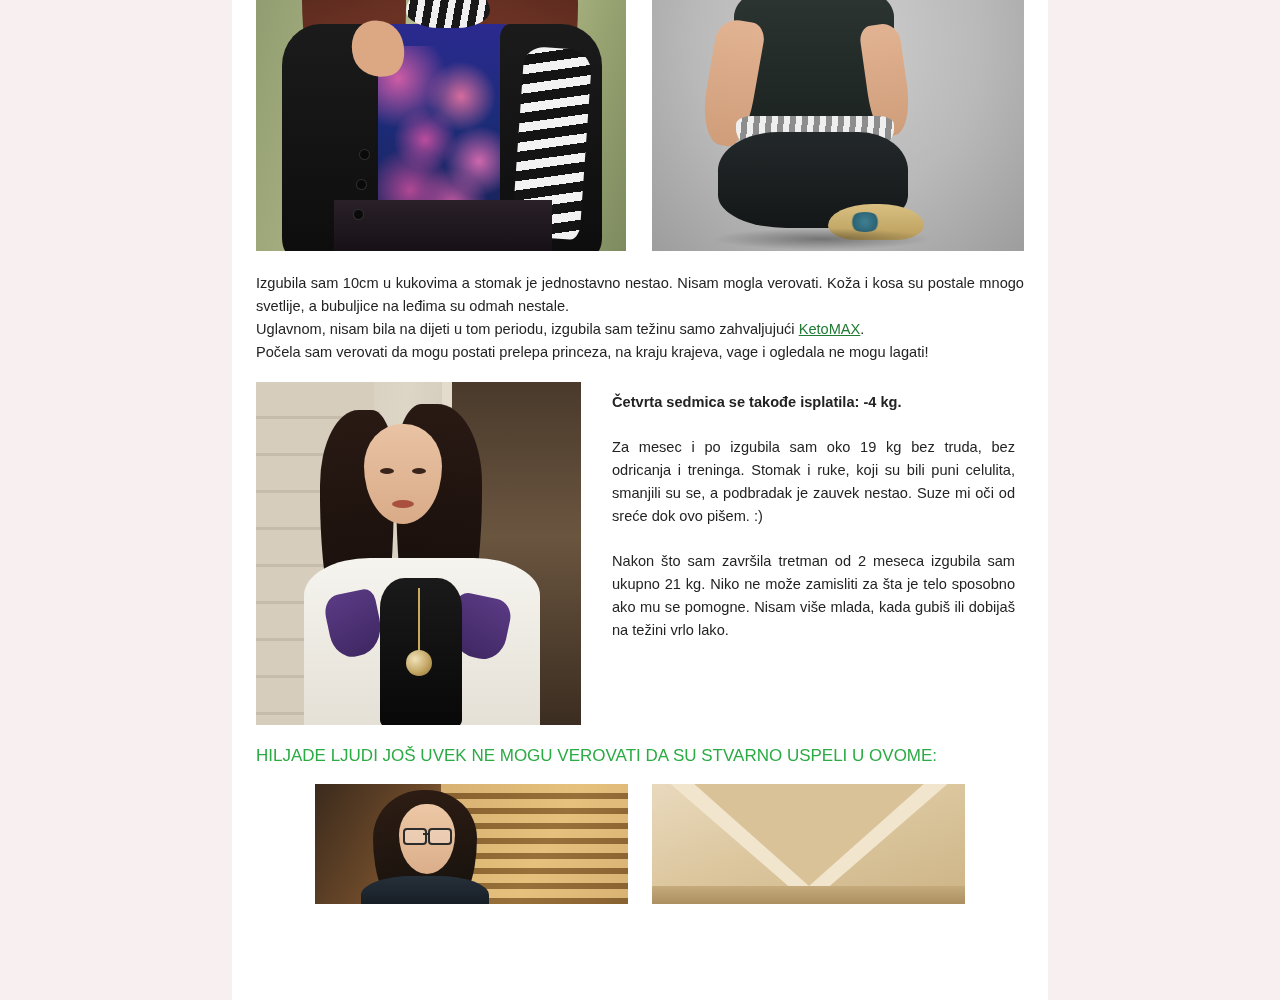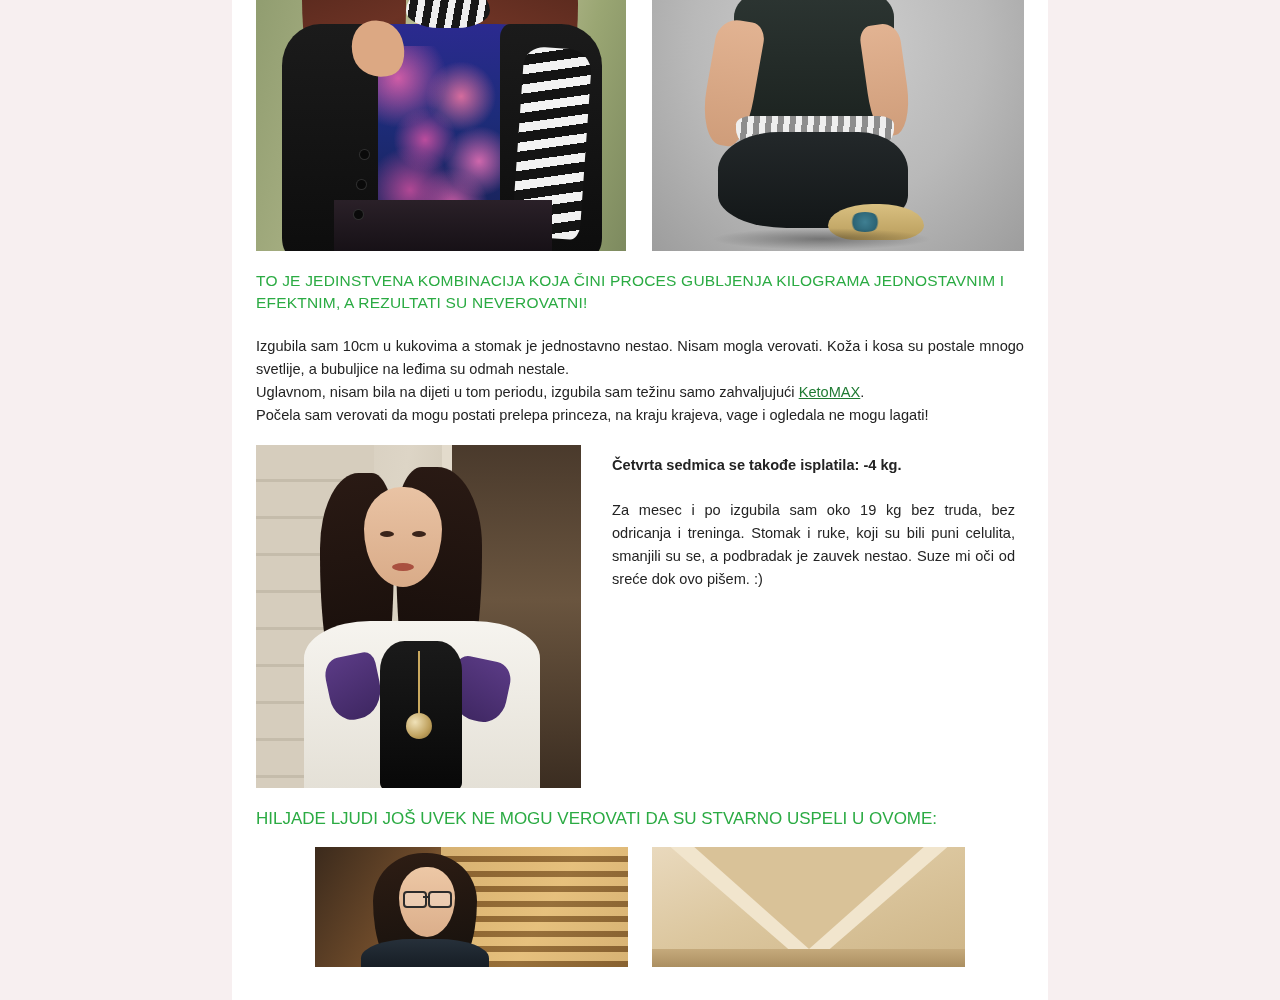--- a/index.html
+++ b/index.html
@@ -420,21 +420,20 @@
         <div class="arm-l"></div>
           <div class="arm-r"></div>
         <div class="shirt-hem"></div>
         <div class="leggings"></div>
         <div class="shoe"></div>
           <div class="shoe-detail"></div>
         <div class="shadow"></div>
       </div>
     </div>
 
-    <h2 class="green-heading">TO JE JEDINSTVENA KOMBINACIJA KOJA ČINI PROCES GUBLJENJA KILOGRAMA JEDNOSTAVNIM I EFEKTNIM, A REZULTATI SU NEVEROVATNI!</h2>
 
     <p class="body-para">Izgubila sam 10cm u kukovima a stomak je jednostavno nestao. Nisam mogla verovati. Koža i kosa su postale mnogo svetlije, a bubuljice na leđima su odmah nestale.</p>
     <p class="body-para tight"><span>Uglavnom, nisam bila na dijeti u tom periodu, izgubila sam težinu samo zahvaljujući </span><a class="inline-link" href="#">KetoMAX</a><span>.</span></p>
     <p class="body-para tight">Počela sam verovati da mogu postati prelepa princeza, na kraju krajeva, vage i ogledala ne mogu lagati!</p>
 
     <div class="split-section">
       <div class="photo photo-mid-left ph3">
         <div class="wall-l"></div>
         <div class="door-frame"></div>
         <div class="door"></div>
@@ -447,20 +446,21 @@
         <div class="jacket"></div>
         <div class="jacket-trim-l"></div>
           <div class="jacket-trim-r"></div>
         <div class="top-black"></div>
         <div class="chain"></div>
         <div class="pendant"></div>
       </div>
       <div class="split-text">
         <p class="lead-bold">Četvrta sedmica se takođe isplatila: -4 kg.</p>
         <p>Za mesec i po izgubila sam oko 19 kg bez truda, bez odricanja i treninga. Stomak i ruke, koji su bili puni celulita, smanjili su se, a podbradak je zauvek nestao. Suze mi oči od sreće dok ovo pišem. :)</p>
+        <p>Nakon što sam završila tretman od 2 meseca izgubila sam ukupno 21 kg. Niko ne može zamisliti za šta je telo sposobno ako mu se pomogne. Nisam više mlada, kada gubiš ili dobijaš na težini vrlo lako.</p>
       </div>
     </div>
 
     <h2 class="green-heading-2">HILJADE LJUDI JOŠ UVEK NE MOGU VEROVATI DA SU STVARNO USPELI U OVOME:</h2>
 
     <div class="image-row-bottom">
       <div class="photo photo-bottom ph4">
         <div class="blinds"></div>
         <div class="hair"></div>
         <div class="face"></div>

